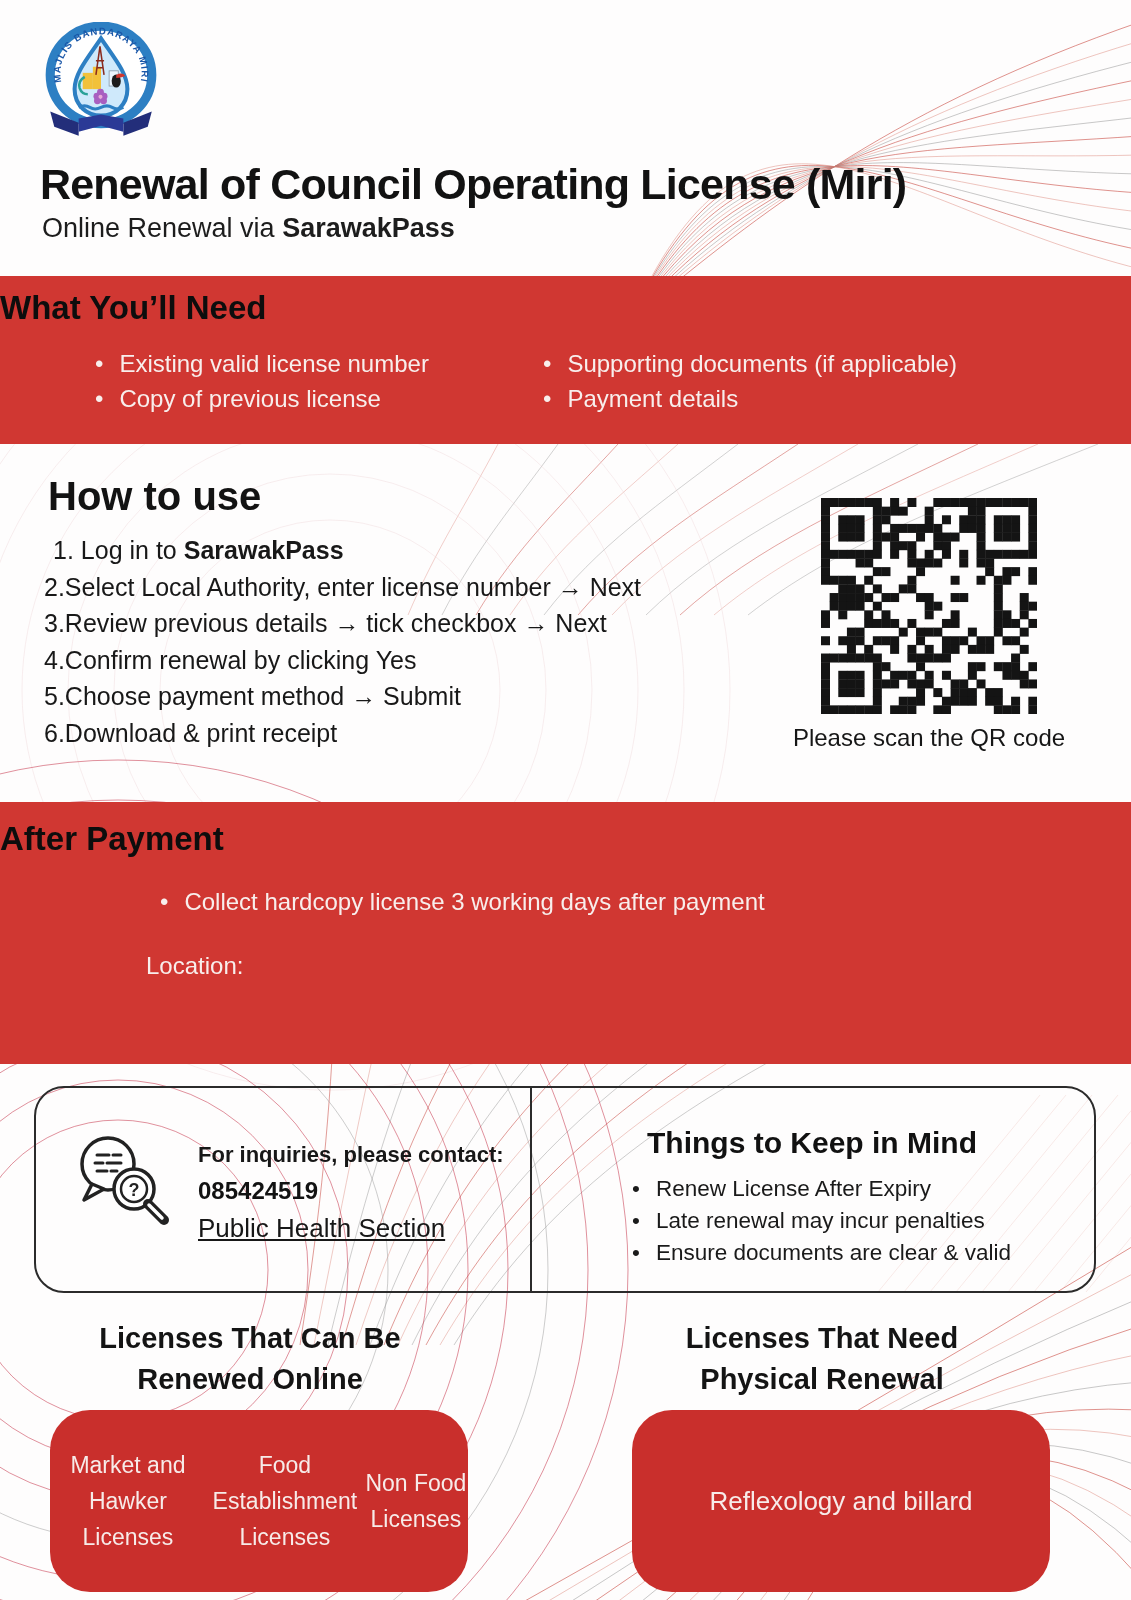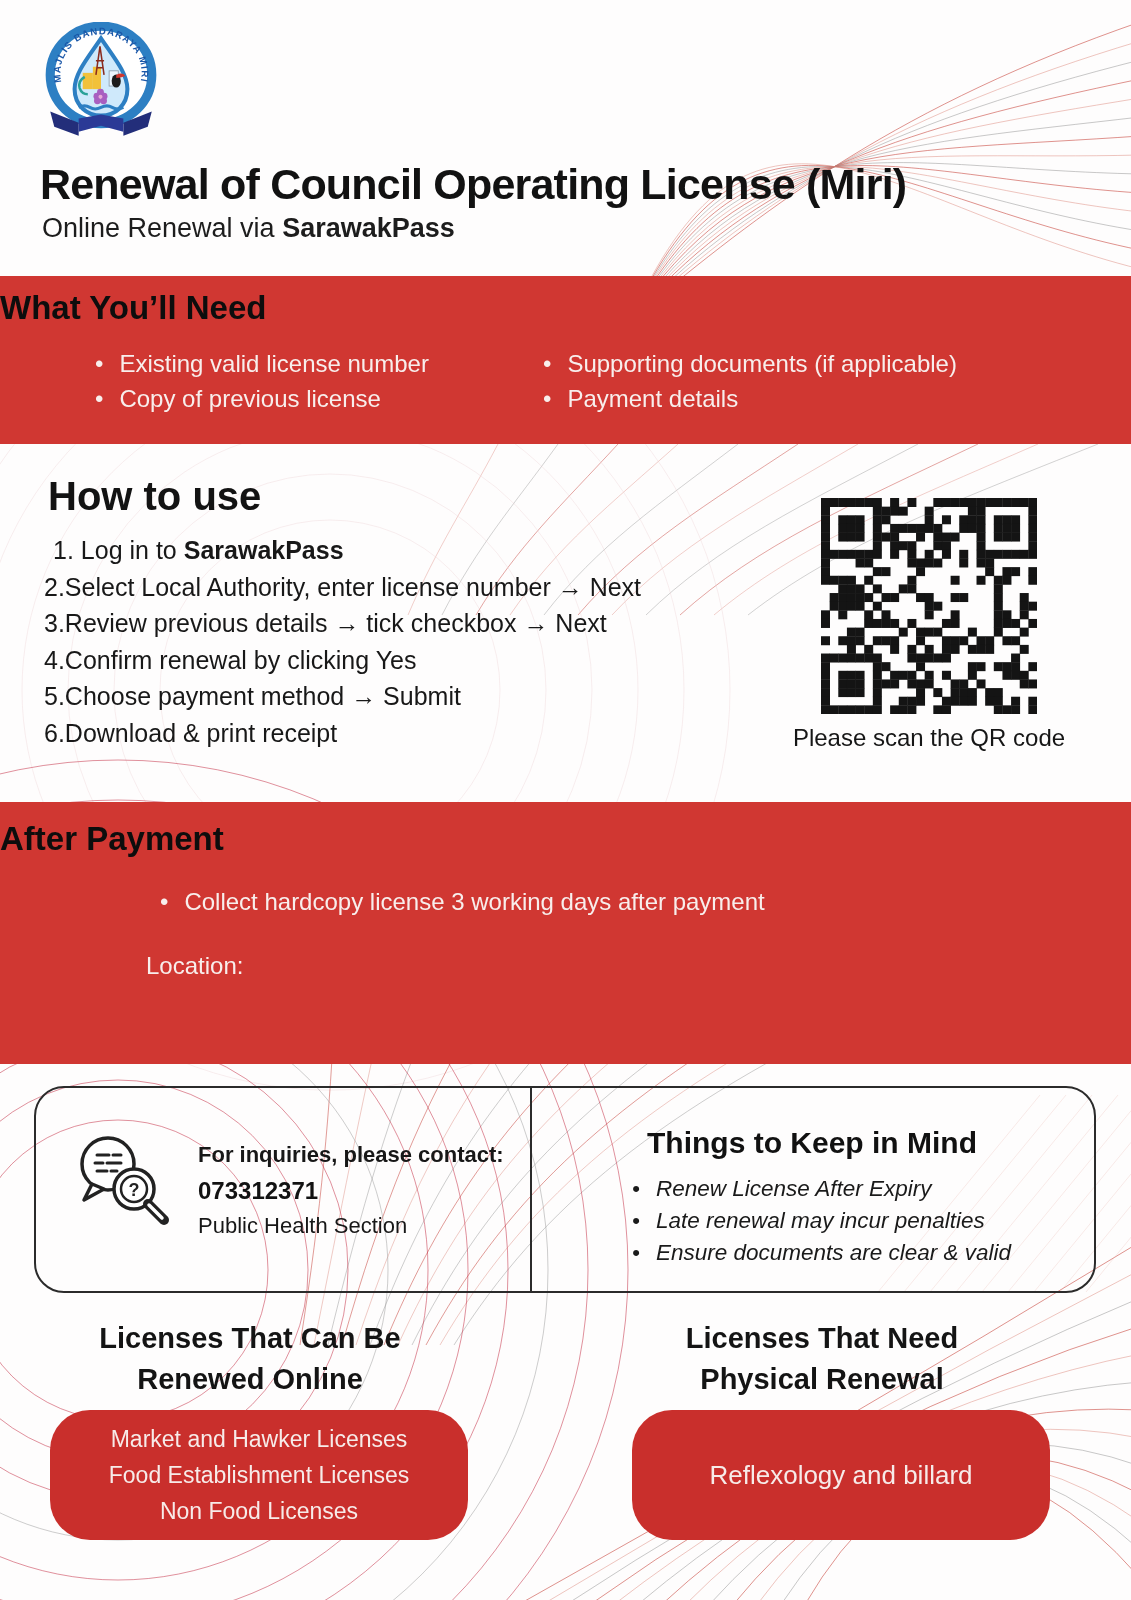--- a/index.html
+++ b/index.html
@@ -46,33 +46,33 @@
   .qr-caption { margin-top:10px; font-size:24px; color:#161616; }
 
   
   .info-box { left:34px; top:1086px; width:1062px; height:207px;
     border:2px solid #2b2b2b; border-radius:30px; }
   .divider { position:absolute; left:494px; top:-2px; bottom:-2px; width:2px; background:#2b2b2b; }
   .contact-icon { position:absolute; left:36px; top:44px; }
   .contact-text { position:absolute; left:162px; top:54px; }
   .contact-text .c1 { font-size:22px; color:#171717;font-weight:bold; }
   .contact-text .c2 { font-size:24px; font-weight:800; margin-top:9px; color:#121212; }
-  .contact-text .c3 { font-size:22px; margin-top:8px; color:#171717; }
+  .contact-text .c3 { font-size:26px; margin-top:8px; color:#171717;text-decoration:underline; }
   .things { position:absolute; left:496px; right:2px; top:0; bottom:0; }
   .things h3 { margin-top:38px; text-align:center; font-size:30px; font-weight:800; color:#111; }
-  .things ul { list-style:none; margin-top:13px; padding-left:100px;font-style:italic; }
+  .things ul { list-style:none; margin-top:13px; padding-left:100px; }
   .things li { font-size:22.5px; line-height:32px; color:#1a1a1a; }
   .things li::before { content:"•"; margin-right:16px; }
 
   
   .col-heading { width:350px; text-align:center; font-size:29px; line-height:41px; font-weight:800; color:#141414; }
   .head-online { left:75px; top:1318px; }
   .head-physical { left:647px; top:1318px; }
-  .red-box { width:418px; height:130px; background:#c92f2c; border-radius:40px;
-    display:flex; flex-direction:column; justify-content:center; align-items:center;
+  .red-box { width:418px; height:182px; background:#c92f2c; border-radius:40px;
+    display:flex; flex-direction:row; justify-content:center; align-items:center;
     text-align:center; color:#f7ebe9; }
   .box-online { left:50px; top:1410px; font-size:23px; line-height:36px; }
   .box-physical { left:632px; top:1410px; font-size:26px; }
 </style>
 </head>
 <body>
 
 <div class="page">
 
   <svg id="decor" width="1131" height="1600">
@@ -550,21 +550,21 @@
         </g>
         <circle cx="62" cy="57" r="20" fill="#fff" stroke="#222" stroke-width="3.5"></circle>
         <circle cx="62" cy="57" r="13" fill="none" stroke="#222" stroke-width="2.5"></circle>
         <text x="62" y="64" font-size="18" font-weight="bold" text-anchor="middle" fill="#222">?</text>
         <path d="M76 72 L92 88" stroke="#222" stroke-width="10" stroke-linecap="round"></path>
         <path d="M77 73 L90 86" stroke="#fff" stroke-width="3.5" stroke-linecap="round"></path>
       </svg>
     </div>
     <div class="contact-text">
       <div class="c1">For inquiries, please contact:</div>
-      <div class="c2">073312371</div>
+      <div class="c2">085424519</div>
       <div class="c3">Public Health Section</div>
     </div>
     <div class="things">
       <h3>Things to Keep in Mind</h3>
       <ul>
         <li>Renew License After Expiry</li>
         <li>Late renewal may incur penalties</li>
         <li>Ensure documents are clear &amp; valid</li>
       </ul>
     </div>

